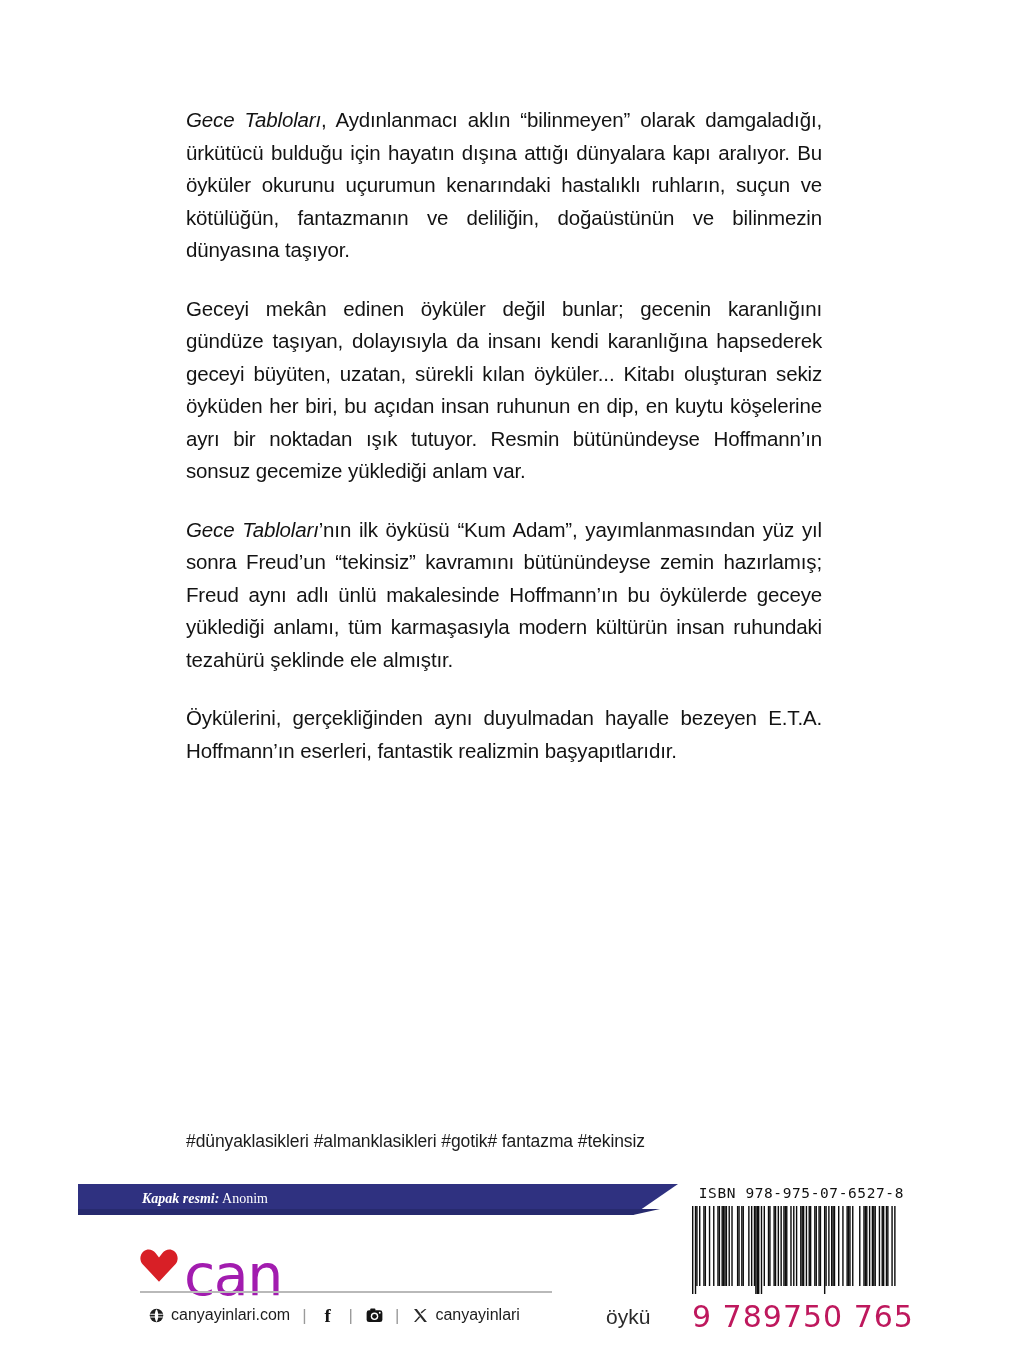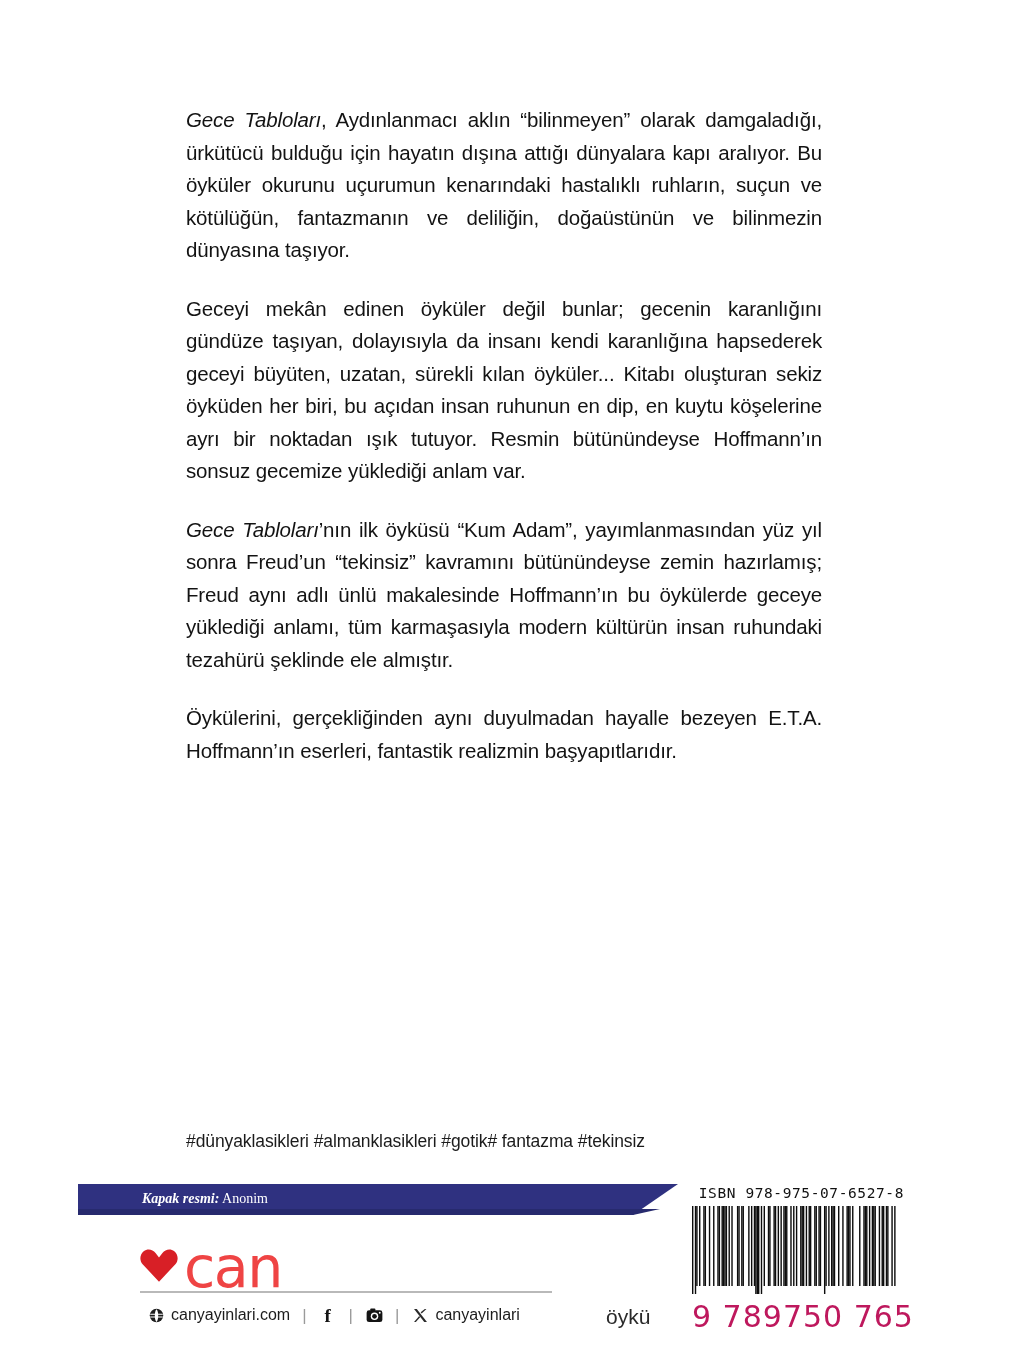--- a/index.html
+++ b/index.html
@@ -107,24 +107,24 @@
     width: 38px;
     height: 38px;
     display: block;
     margin-right: 6px;
   }
   .logo-word {
     font-family: "DejaVu Sans", sans-serif;
     font-size: 57px;
     line-height: 52px;
     font-weight: 400;
-    color: #ef4444;
+    color: #a21caf;
     letter-spacing: -1.5px;
     position: relative;
-    top: 2px;
+    top: 10px;
   }
 
   
   .rule {
     position: absolute;
     left: 140px;
     top: 1291px;
     width: 412px;
     height: 2px;
     background: #b9b9b9;

